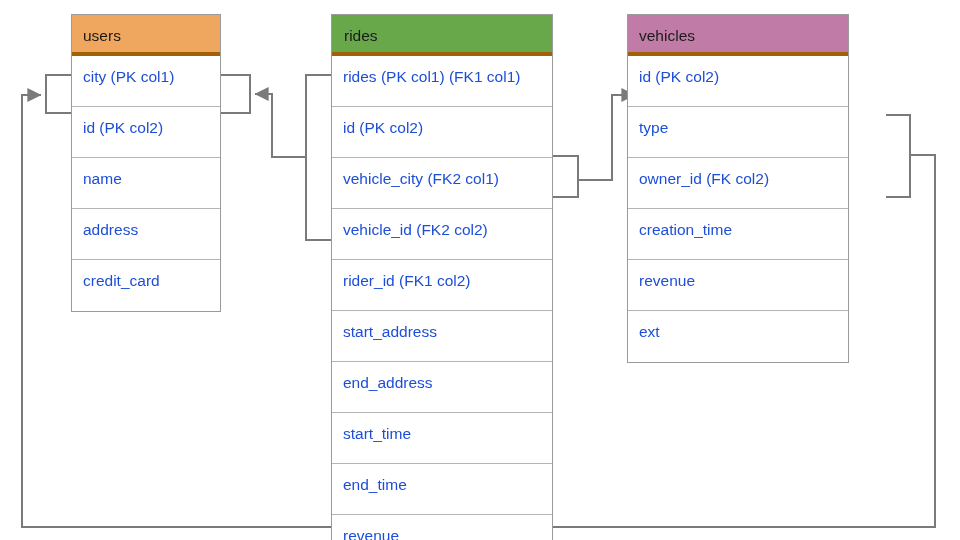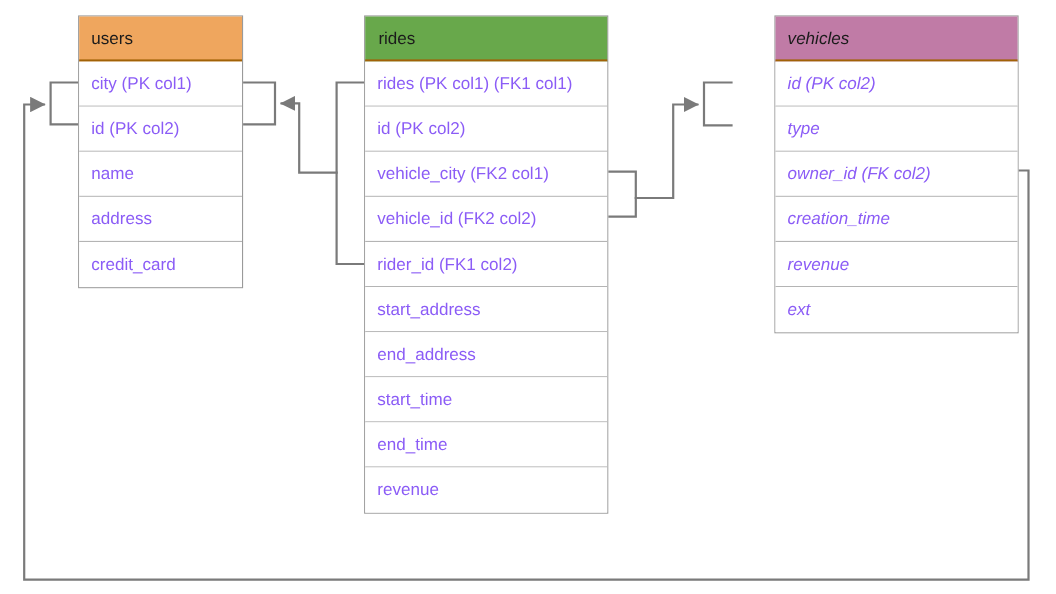--- a/index.html
+++ b/index.html
@@ -35,42 +35,42 @@
     background: #ffffff;
     border: 1px solid #9a9a9a;
   }
   .tbl-header {
     box-sizing: border-box;
     height: 41px;
     line-height: 41px;
     padding: 0 11px;
     font-size: 15.5px;
     color: #1b1b1b;
-    border-bottom: 2px solid #a16207;
+    border-bottom: 4px solid #a16207;
     white-space: nowrap;
     overflow: hidden;
   }
   .tbl-row {
     box-sizing: border-box;
-    height: 41px;
+    height: 51px;
     line-height: 41px;
     padding: 0 11px;
     font-size: 15.5px;
-    color: #8b5cf6;
+    color: #1d4ed8;
     border-bottom: 1px solid #b4b4b4;
     white-space: nowrap;
     overflow: hidden;
     background: #ffffff;
   }
   .tbl-row.last {
     border-bottom: none;
   }
   #tbl-users   { left: 71px;  top: 14px; width: 150px; }
   #tbl-rides   { left: 331px; top: 14px; width: 222px; }
-  #tbl-vehicles{ left: 704px; top: 14px; width: 222px; font-style: italic; }
+  #tbl-vehicles{ left: 627px; top: 14px; width: 222px; }
 </style>
 </head>
 <body style="background: rgb(255, 255, 255);">
 
 <div id="canvas">
 
   <svg id="connectors" viewBox="0 0 960 540" width="960" height="540" aria-hidden="true">
     <defs>
       <marker id="arrow" viewBox="0 0 10 10" refX="9" refY="5" markerWidth="7" markerHeight="7" orient="auto-start-reverse">
         <path d="M 0 0 L 10 5 L 0 10 z" fill="#7a7a7a"></path>

